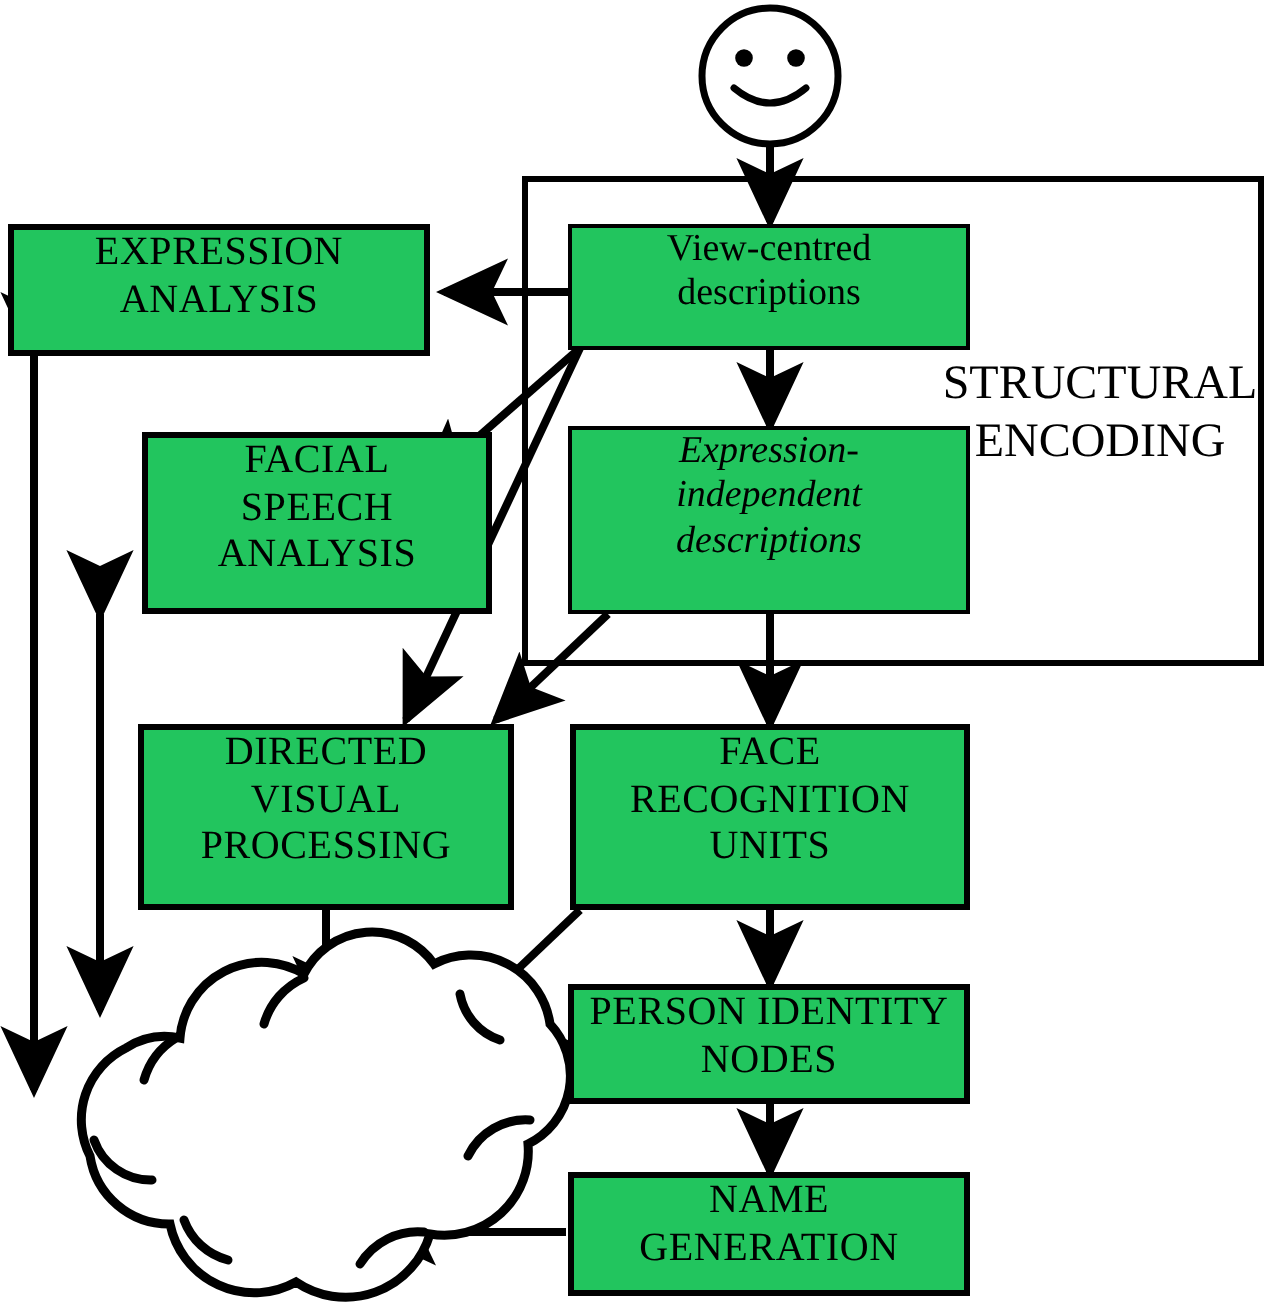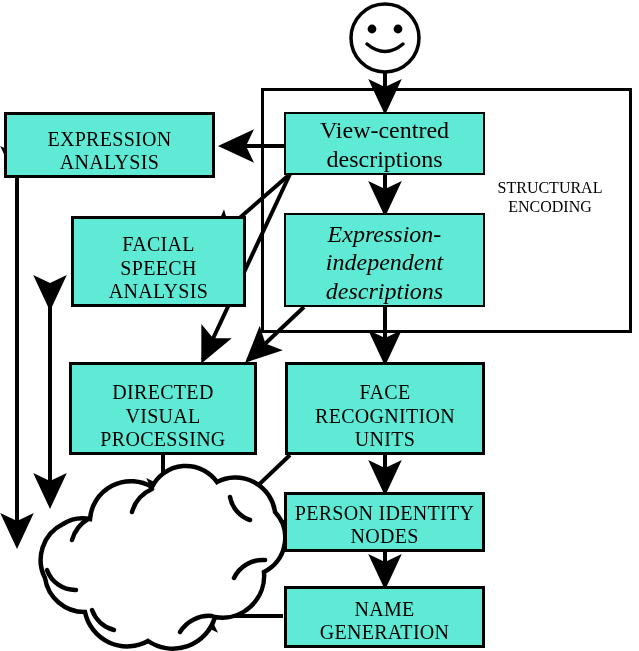--- a/index.html
+++ b/index.html
@@ -20,49 +20,49 @@
   #svg-layer {
     position: absolute;
     left: 0;
     top: 0;
     width: 639px;
     height: 651px;
   }
   .node-box {
     position: absolute;
     border: 3px solid #000000;
-    background: #5eead4;
+    background: #22c55e;
     box-sizing: border-box;
     display: flex;
-    align-items: flex-end;
+    align-items: flex-start;
     justify-content: center;
     text-align: center;
     line-height: 1.18;
     z-index: 5;
   }
   .node-box.thin {
     border-width: 2px;
   }
   .node-label {
     display: block;
     white-space: pre-line;
     padding: 0 4px;
   }
   .caps {
     font-size: 20px;
     letter-spacing: 0.3px;
   }
   .mixed {
-    font-size: 24px;
+    font-size: 19px;
   }
   #group-label {
     position: absolute;
     z-index: 6;
     text-align: center;
-    font-size: 16px;
+    font-size: 24px;
     line-height: 1.2;
     white-space: pre-line;
     background: transparent;
   }
   #cloud-label {
     position: absolute;
     z-index: 6;
     text-align: center;
     font-size: 20px;
     line-height: 1.2;

